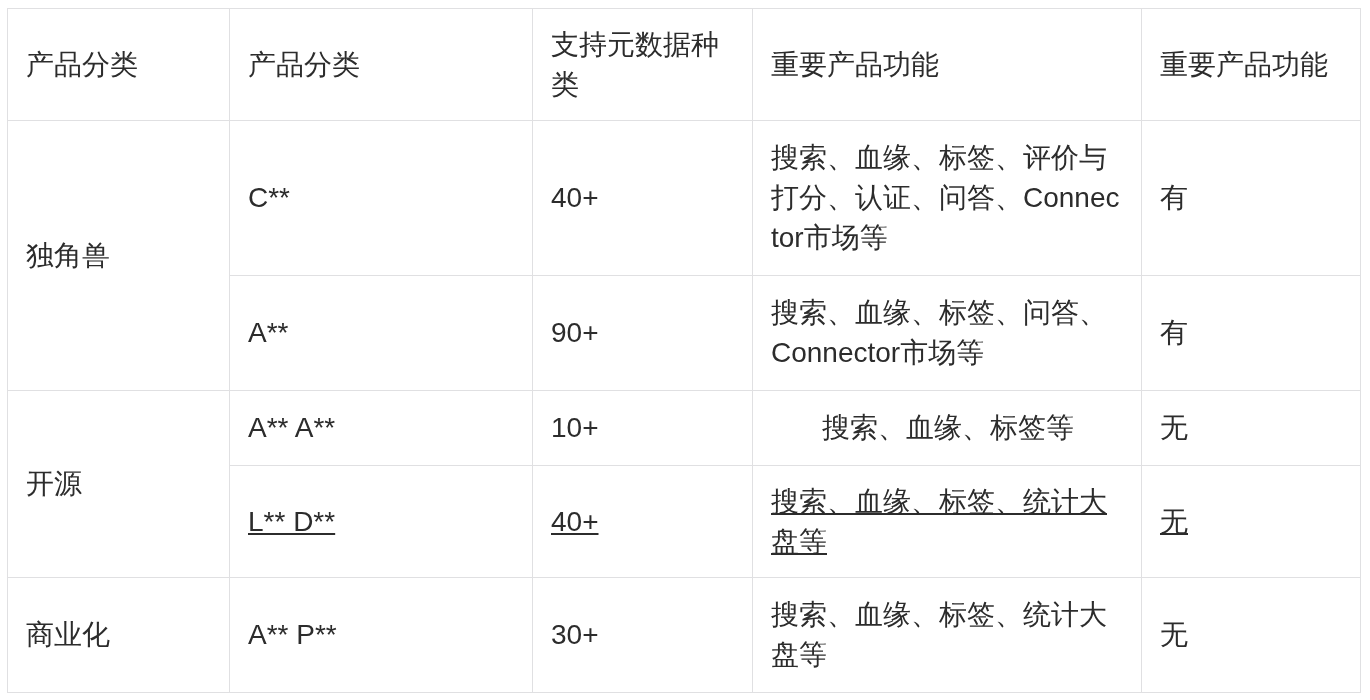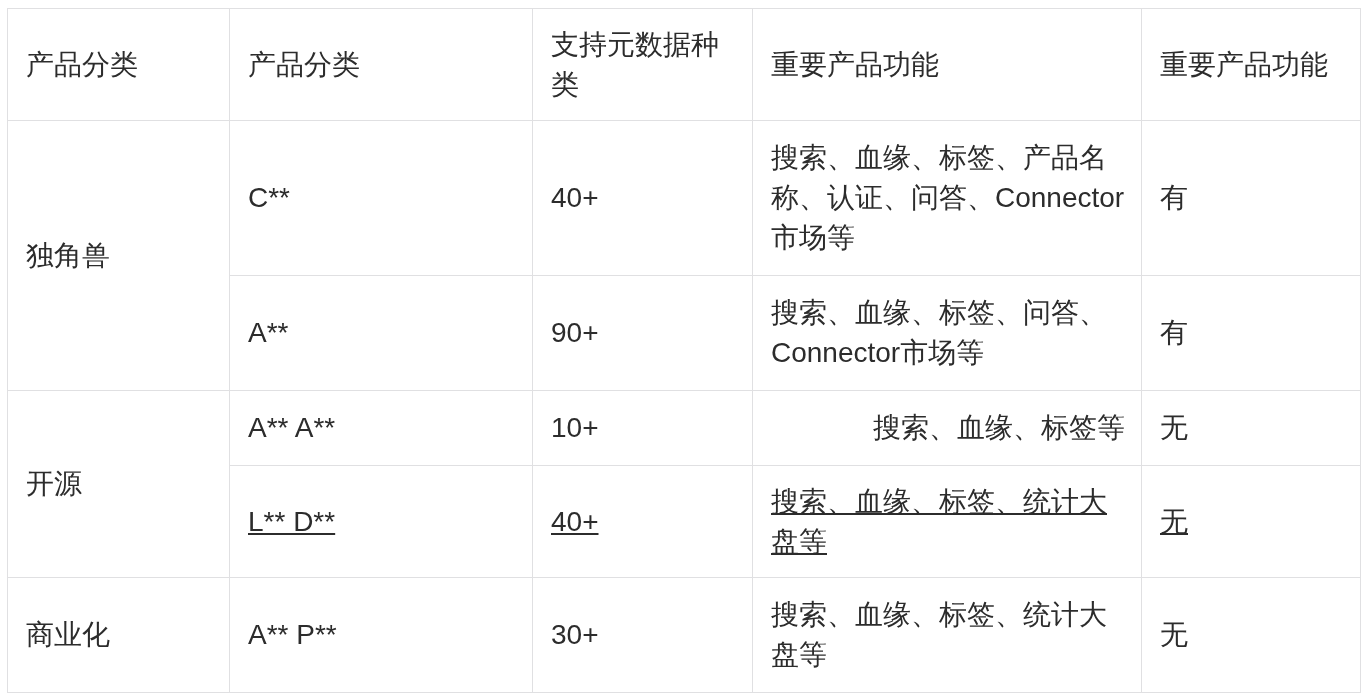--- a/index.html
+++ b/index.html
@@ -83,21 +83,21 @@
 
   td.cell-features {
     vertical-align: middle;
     text-align: justify;
     text-justify: inter-character;
     word-break: break-all;
     padding-right: 14px;
   }
   
   td.cell-features.single-line {
-    text-align: right;
+    text-align: center;
     white-space: nowrap;
     word-break: normal;
   }
 
   
   tr.row-0 { height: 155px; }
   tr.row-1 { height: 115px; }
   tr.row-2 { height: 75px;  }
   tr.row-3 { height: 112px; text-decoration: underline; }
   tr.row-4 { height: 115px; }
@@ -121,21 +121,21 @@
         <th class="header-meta">支持元数据种类</th>
         <th class="header-features">重要产品功能</th>
         <th class="header-ml">重要产品功能</th>
       </tr>
     </thead>
     <tbody id="table-body">
         <tr class="row-0">
           <td class="cell-category" rowspan="2">独角兽</td>
           <td class="cell-name">C**</td>
           <td class="cell-meta">40+</td>
-          <td class="cell-features">搜索、血缘、标签、产品名称、认证、问答、Connector市场等</td>
+          <td class="cell-features">搜索、血缘、标签、评价与打分、认证、问答、Connector市场等</td>
           <td class="cell-ml">有</td>
         </tr>
         <tr class="row-1">
           <td class="cell-name">A**</td>
           <td class="cell-meta">90+</td>
           <td class="cell-features">搜索、血缘、标签、问答、Connector市场等</td>
           <td class="cell-ml">有</td>
         </tr>
         <tr class="row-2">
           <td class="cell-category" rowspan="2">开源</td>

